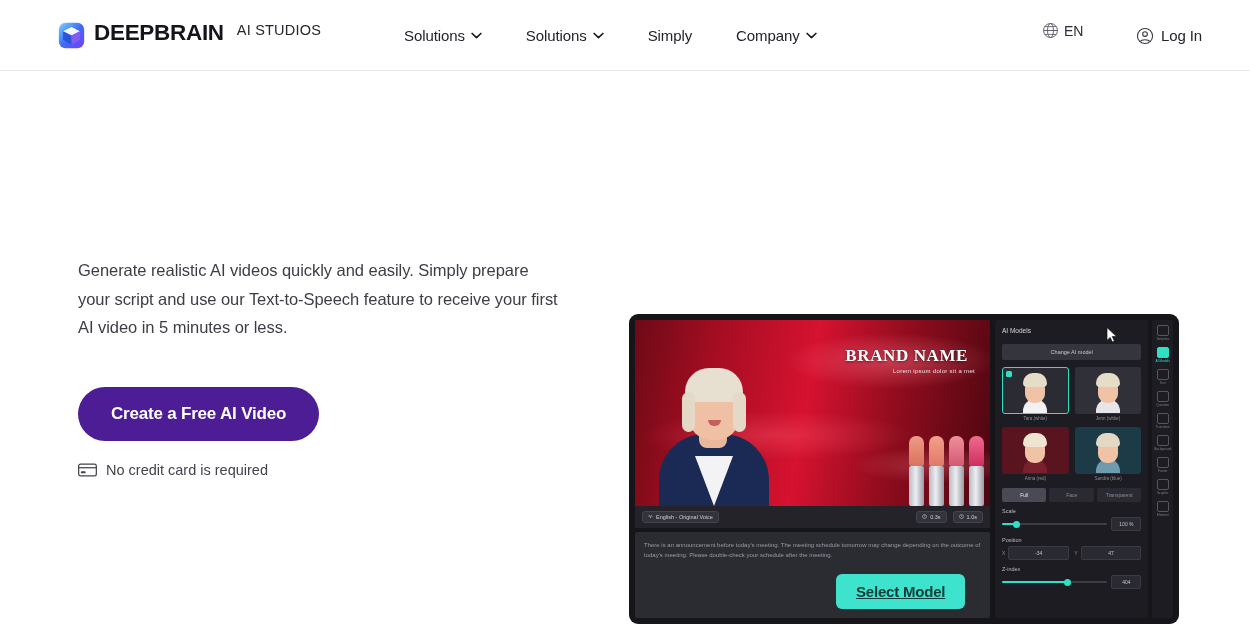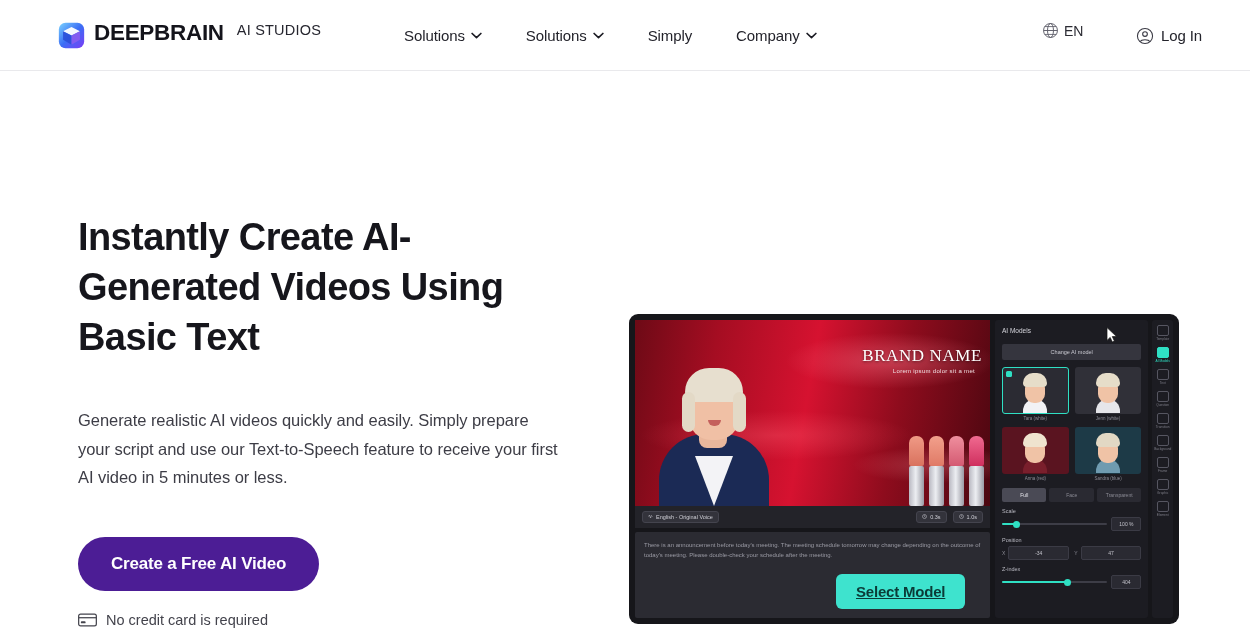--- a/index.html
+++ b/index.html
@@ -167,23 +167,23 @@
   }
   .stage::before{
     content:"";
     position:absolute; inset:0;
     background:
       radial-gradient(ellipse 150px 40px at 72% 22%, rgba(255,120,140,.45), transparent 70%),
       radial-gradient(ellipse 190px 34px at 40% 62%, rgba(255,90,110,.35), transparent 72%),
       radial-gradient(ellipse 120px 26px at 85% 78%, rgba(255,140,150,.28), transparent 70%);
   }
   .brand-name {
-    position: absolute; right: 8px; top: 26px;
+    position: absolute; right: 22px; top: 26px;
     font-family: "Liberation Serif", serif;
-    font-weight: 400;
+    font-weight: 700;
     font-size: 17px;
     color: #fff;
     letter-spacing: 0.6px;
     text-shadow: 0 1px 3px rgba(0,0,0,.55);
   }
   .brand-tag {
     position: absolute; right: 15px; top: 48px;
     font-size: 6px; color: #f0dfe2; letter-spacing: .3px;
   }
   
@@ -396,21 +396,20 @@
       </span>
       <span>Log In</span>
     </div>
 
   </div>
 </div>
 
 <div class="hero">
 
   <div class="hero-left">
-    <h1 class="hero-title">Instantly Create AI-Generated Videos Using Basic Text</h1>
     <p class="hero-sub">Generate realistic AI videos quickly and easily. Simply prepare your script and use our Text-to-Speech feature to receive your first AI video in 5 minutes or less.</p>
     <button class="cta-primary">Create a Free AI Video</button>
     <div class="nocard">
       <span>
         <svg class="card-ico" viewBox="0 0 20 14">
           <rect x="0.7" y="0.7" width="18.6" height="12.6" rx="2" fill="none" stroke="#43434c" stroke-width="1.3"></rect>
           <line x1="0.7" y1="4.6" x2="19.3" y2="4.6" stroke="#43434c" stroke-width="1.3"></line>
           <rect x="3" y="8.4" width="5" height="2.1" rx="1" fill="#43434c"></rect>
         </svg>
       </span>

